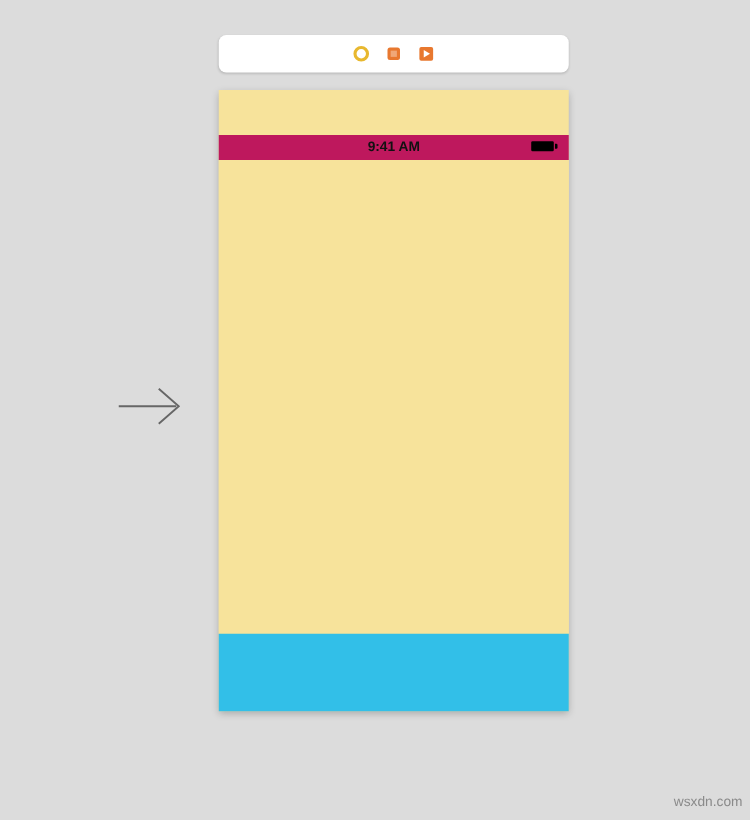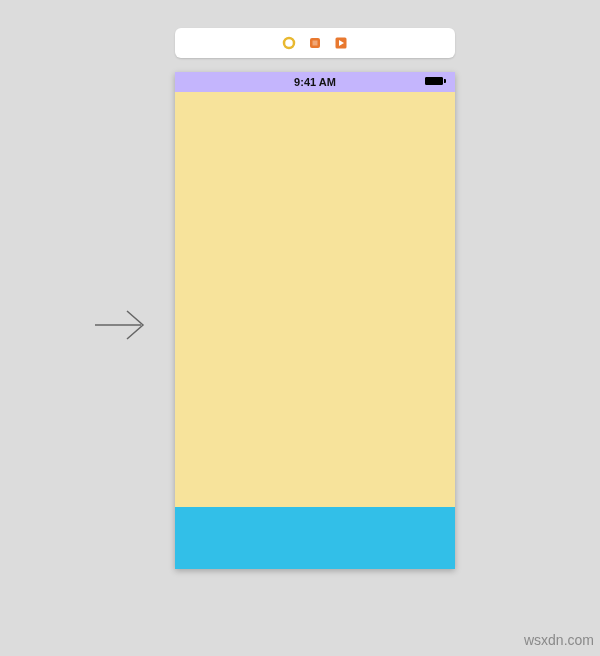--- a/index.html
+++ b/index.html
@@ -100,21 +100,21 @@
     .content-top {
       flex: 1;
     }
     .content-bottom {
       height: 62px;
     }
     .watermark {
       position: absolute;
       right: 6px;
       bottom: 8px;
-      font-size: 14px;
+      font-size: 11px;
       color: #8a8a8a;
       font-family: Arial, sans-serif;
     }
   </style>
 </head>
 <body style="background: rgb(220, 220, 220);">
 
 <div class="canvas">
 
   <div class="arrow">
@@ -140,21 +140,21 @@
       </span>
       <span class="tb-icon">
         <svg width="14" height="14" viewBox="0 0 14 14">
           <rect x="1.5" y="1.5" width="11" height="11" rx="1.5" fill="#e8782f"></rect>
           <polygon points="5,4 5,10 10,7" fill="#ffffff"></polygon>
         </svg>
       </span>
     </div>
 
     <div class="phone" id="phone" style="background: rgb(247, 227, 155);">
-      <div class="status-bar" id="statusBar" style="background: #c4b5fd;">
+      <div class="status-bar" id="statusBar" style="background: #be185d; margin-top: 36px;">
         <span>9:41 AM</span>
         <span class="battery">
           <span class="battery-body"></span>
           <span class="battery-cap"></span>
         </span>
       </div>
       <div class="content-top" id="topView" style="background: rgb(247, 227, 155);"></div>
       <div class="content-bottom" id="bottomView" style="background: rgb(50, 191, 232);"></div>
     </div>
 

